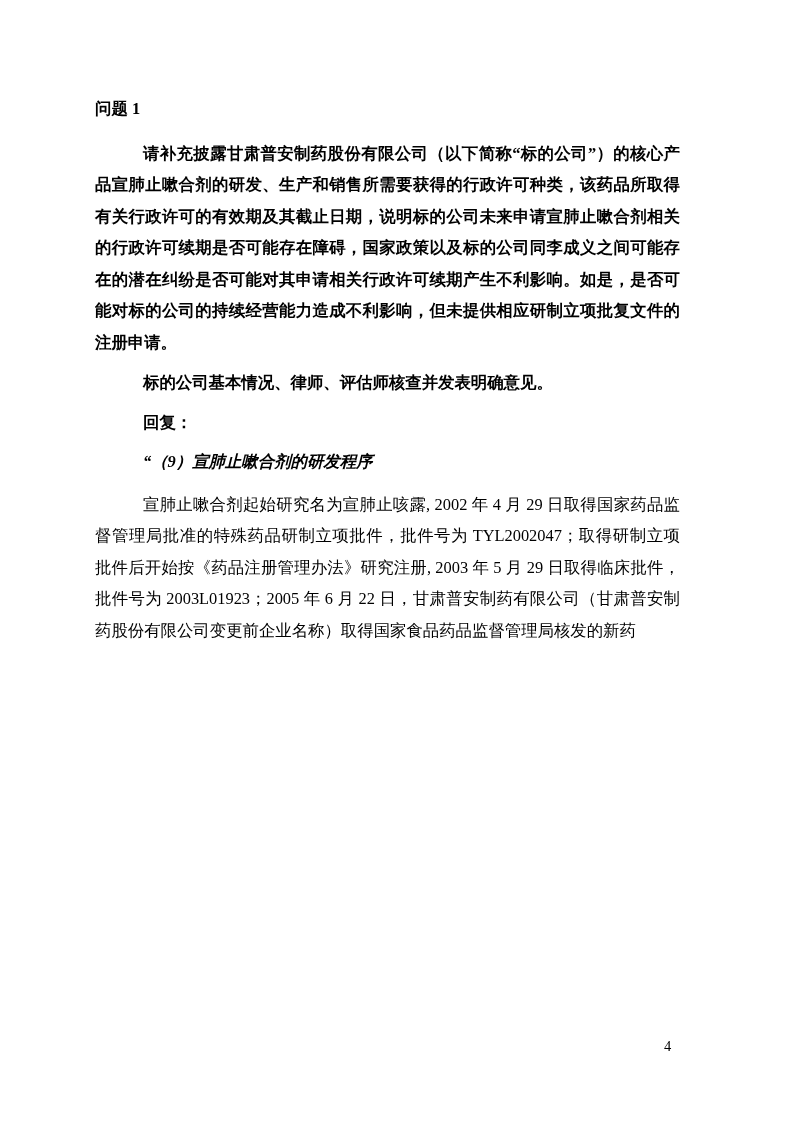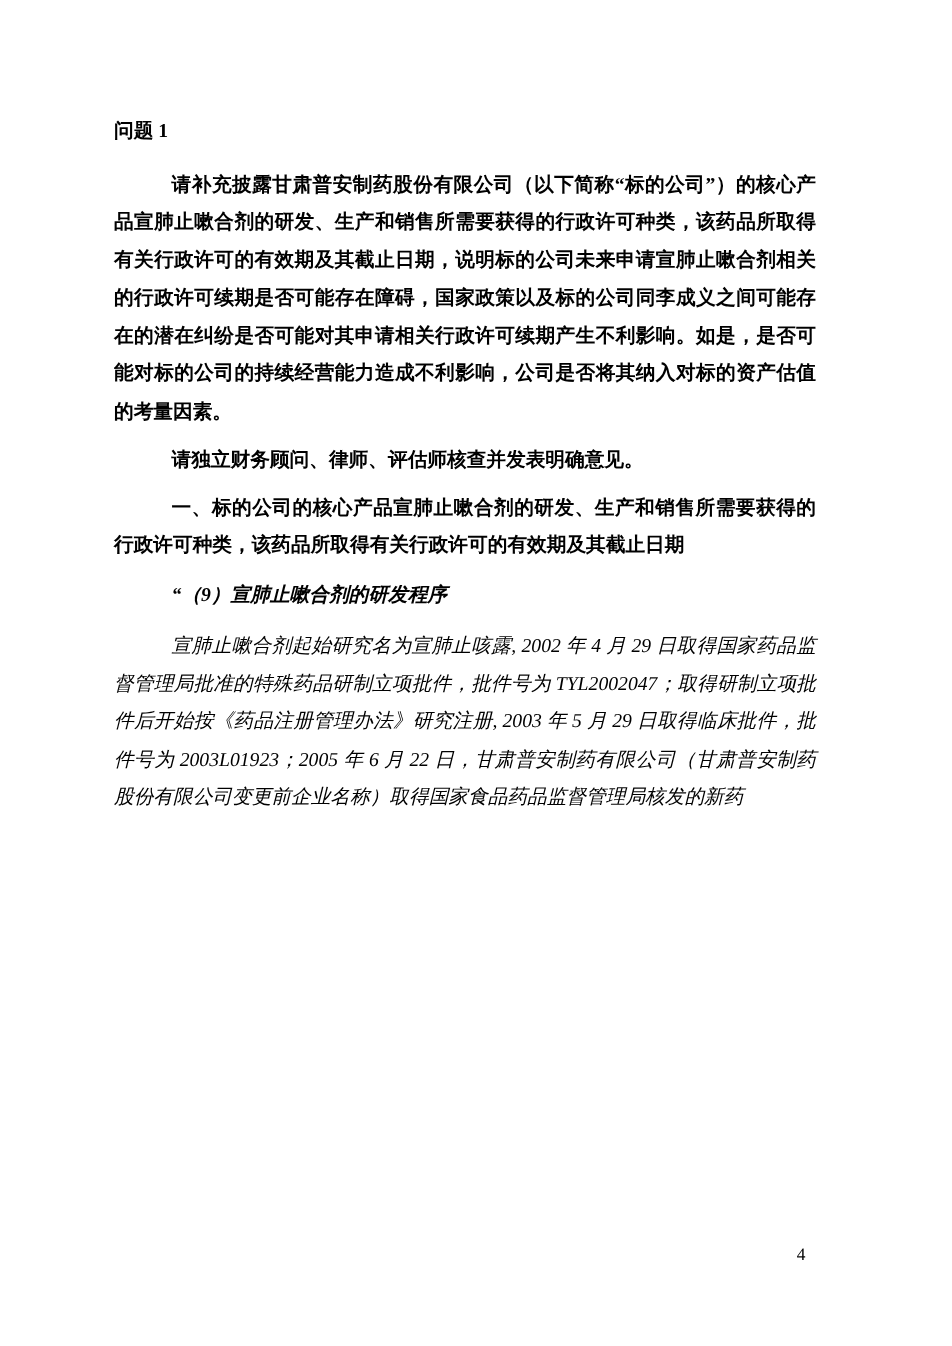--- a/index.html
+++ b/index.html
@@ -29,21 +29,21 @@
     text-align: justify;
     text-justify: inter-ideograph;
     word-break: break-all;
   }
   .h {
     font-weight: 700;
     margin-bottom: 13px !important;
   }
   .indent { text-indent: 48px; }
   .bold { font-weight: 700; }
-  .kai { font-style: italic; }
+  .kai { }
   .kai-bold { font-style: italic; font-weight: 700; }
   .mb-p1 { margin-bottom: 3px !important; }
   .mb-p2 { margin-bottom: 9px !important; }
   .mb-p3 { margin-bottom: 8px !important; }
   .mb-p4 { margin-bottom: 8px !important; }
   .mb-p5 { margin-bottom: 10px !important; }
   .mb-p6 { margin-bottom: 9px !important; }
   .mb-p7 { margin-bottom: 11px !important; }
   .pageno {
     position: absolute;
@@ -57,26 +57,26 @@
 </style>
 </head>
 <body>
 
 <div class="page">
   <div class="content">
 
     <p class="h">问题 1</p>
 
 
-    <p class="bold indent mb-p2">请补充披露甘肃普安制药股份有限公司（以下简称“标的公司”）的核心产品宣肺止嗽合剂的研发、生产和销售所需要获得的行政许可种类，该药品所取得有关行政许可的有效期及其截止日期，说明标的公司未来申请宣肺止嗽合剂相关的行政许可续期是否可能存在障碍，国家政策以及标的公司同李成义之间可能存在的潜在纠纷是否可能对其申请相关行政许可续期产生不利影响。如是，是否可能对标的公司的持续经营能力造成不利影响，公司是否将其纳入对标的资产估值的考量因素。</p>
+    <p class="bold indent mb-p2">请补充披露甘肃普安制药股份有限公司（以下简称“标的公司”）的核心产品宣肺止嗽合剂的研发、生产和销售所需要获得的行政许可种类，该药品所取得有关行政许可的有效期及其截止日期，说明标的公司未来申请宣肺止嗽合剂相关的行政许可续期是否可能存在障碍，国家政策以及标的公司同李成义之间可能存在的潜在纠纷是否可能对其申请相关行政许可续期产生不利影响。如是，是否可能对标的公司的持续经营能力造成不利影响，但未提供相应研制立项批复文件的注册申请。</p>
 
-    <p class="bold indent mb-p3">请独立财务顾问、律师、评估师核查并发表明确意见。</p>
+    <p class="bold indent mb-p3">标的公司基本情况、律师、评估师核查并发表明确意见。</p>
 
+    <p class="bold indent mb-p4">回复：</p>
 
-    <p class="bold indent mb-p5">一、标的公司的核心产品宣肺止嗽合剂的研发、生产和销售所需要获得的行政许可种类，该药品所取得有关行政许可的有效期及其截止日期</p>
 
 
     <p class="kai-bold indent mb-p7">“（9）宣肺止嗽合剂的研发程序</p>
 
     <p class="kai indent">宣肺止嗽合剂起始研究名为宣肺止咳露, 2002 年 4 月 29 日取得国家药品监督管理局批准的特殊药品研制立项批件，批件号为 TYL2002047；取得研制立项批件后开始按《药品注册管理办法》研究注册, 2003 年 5 月 29 日取得临床批件，批件号为 2003L01923；2005 年 6 月 22 日，甘肃普安制药有限公司（甘肃普安制药股份有限公司变更前企业名称）取得国家食品药品监督管理局核发的新药</p>
 
   </div>
 
   <div class="pageno">4</div>
 </div>

